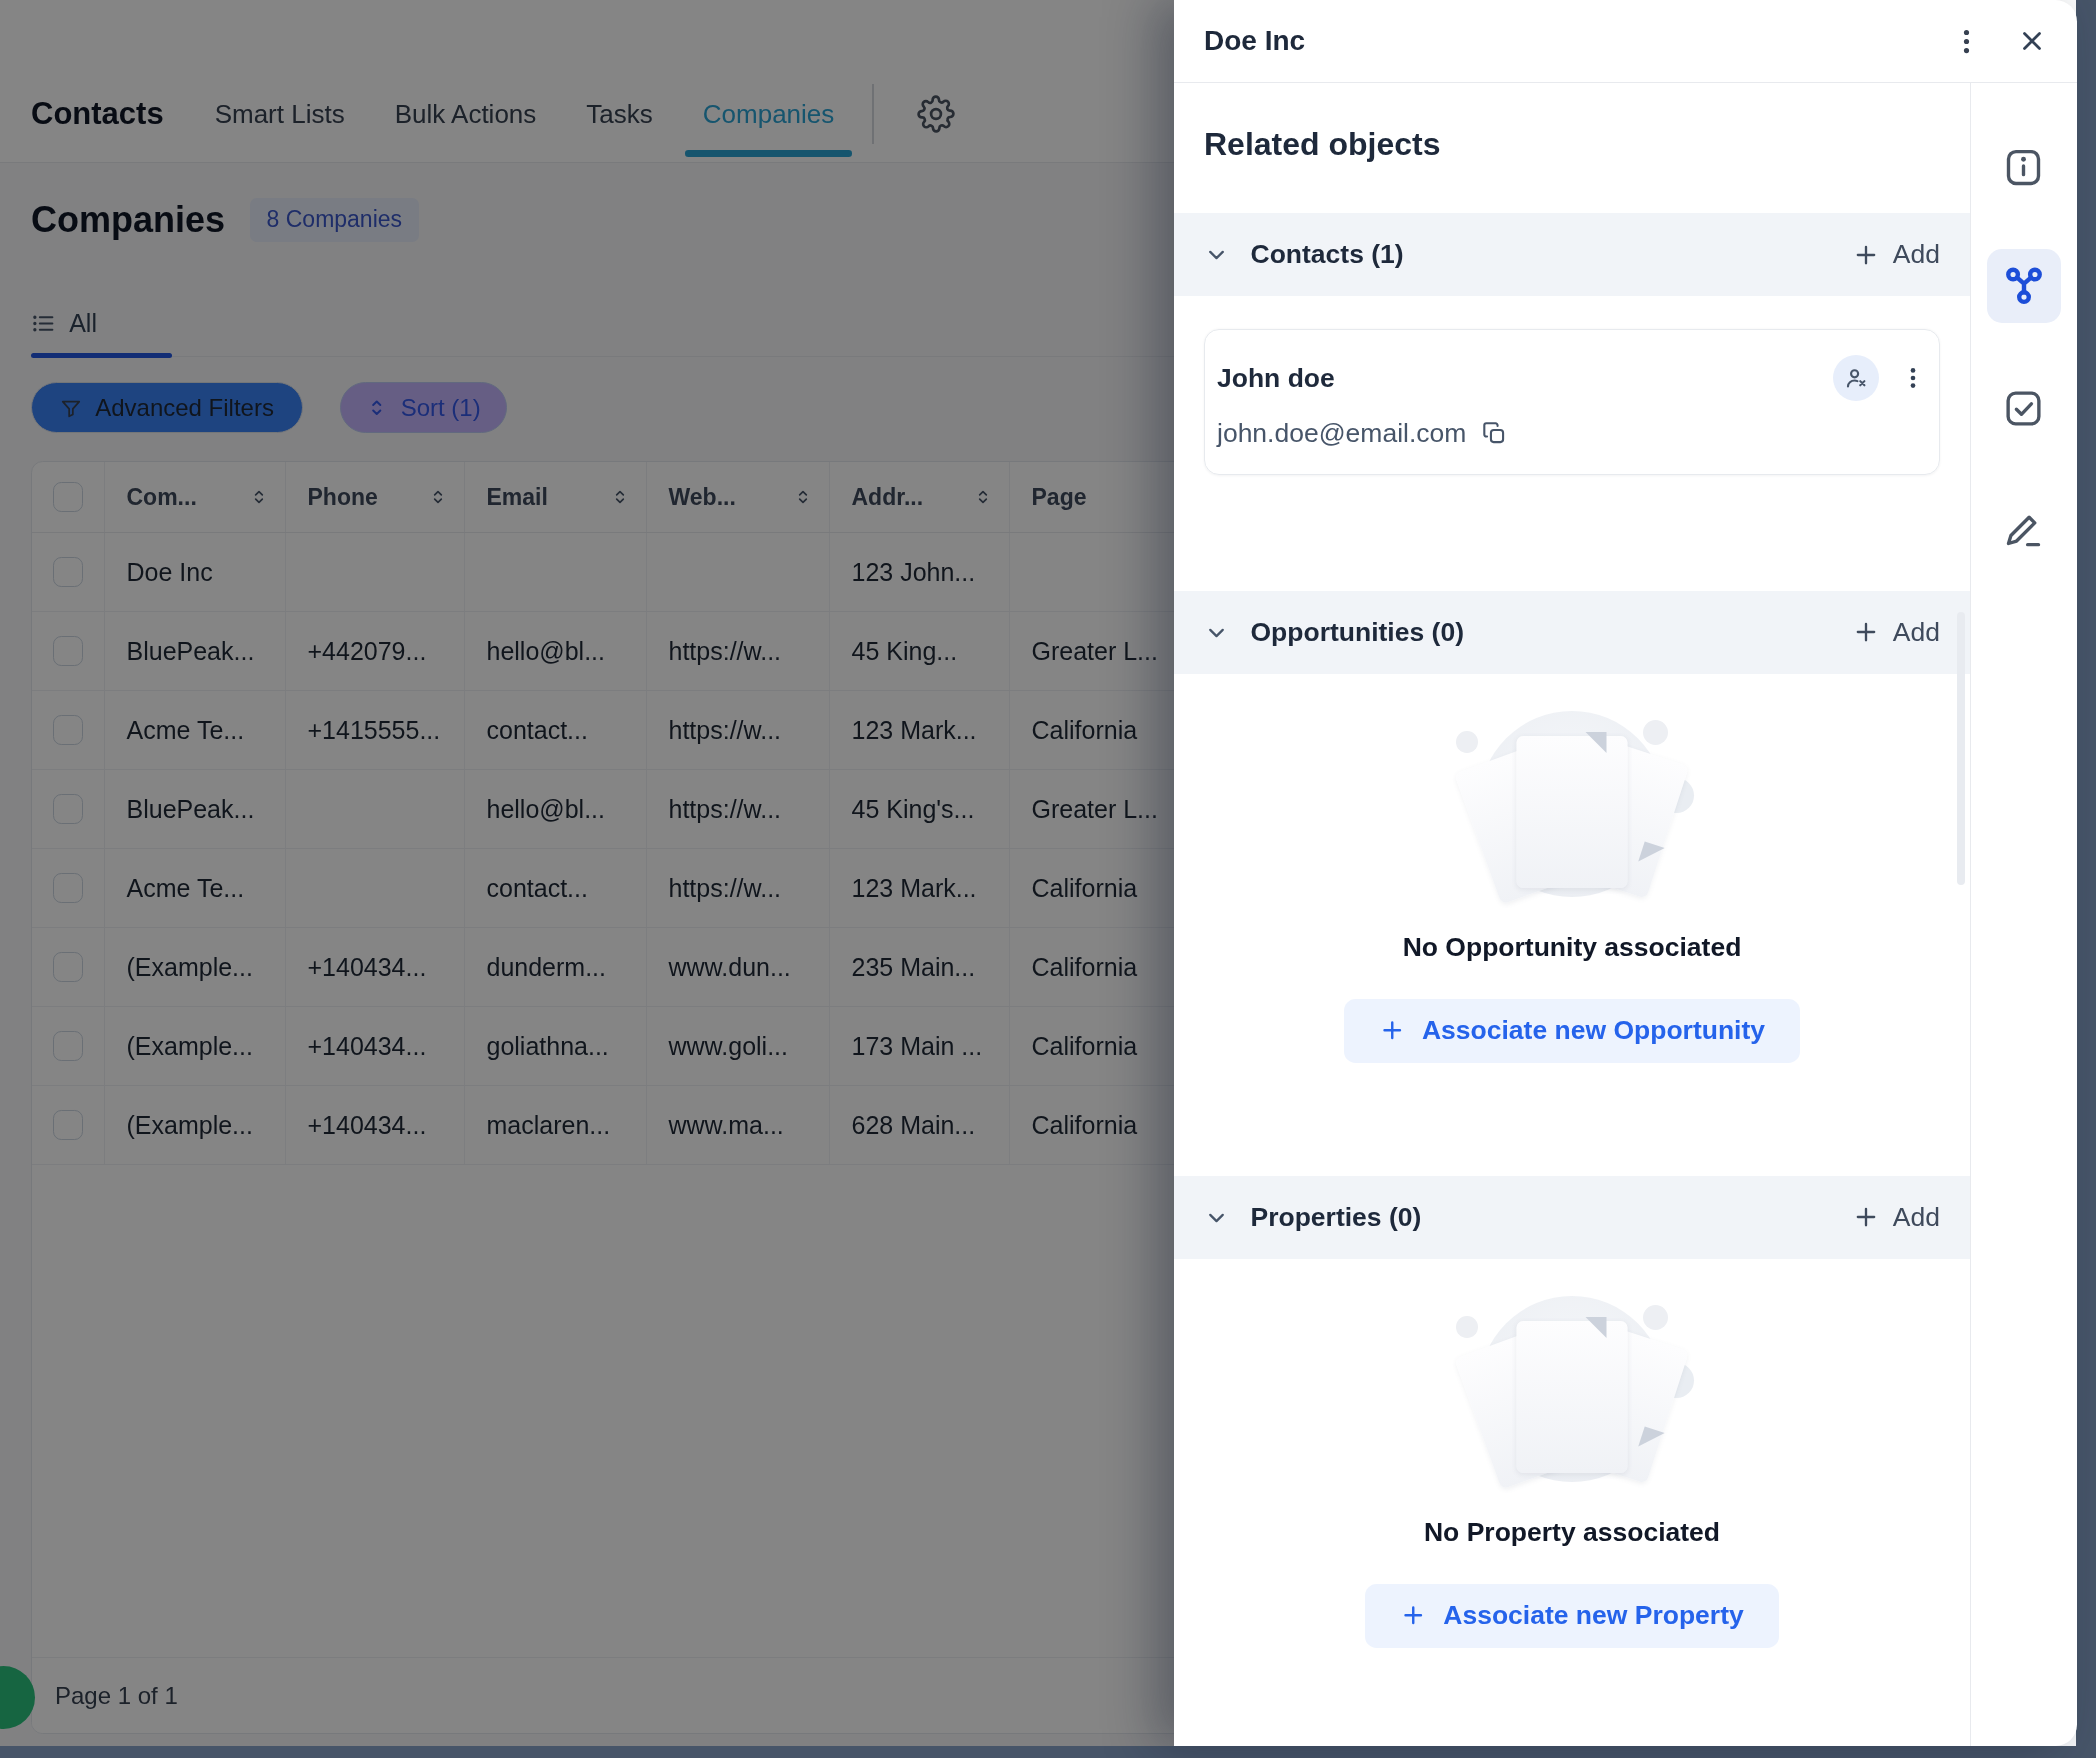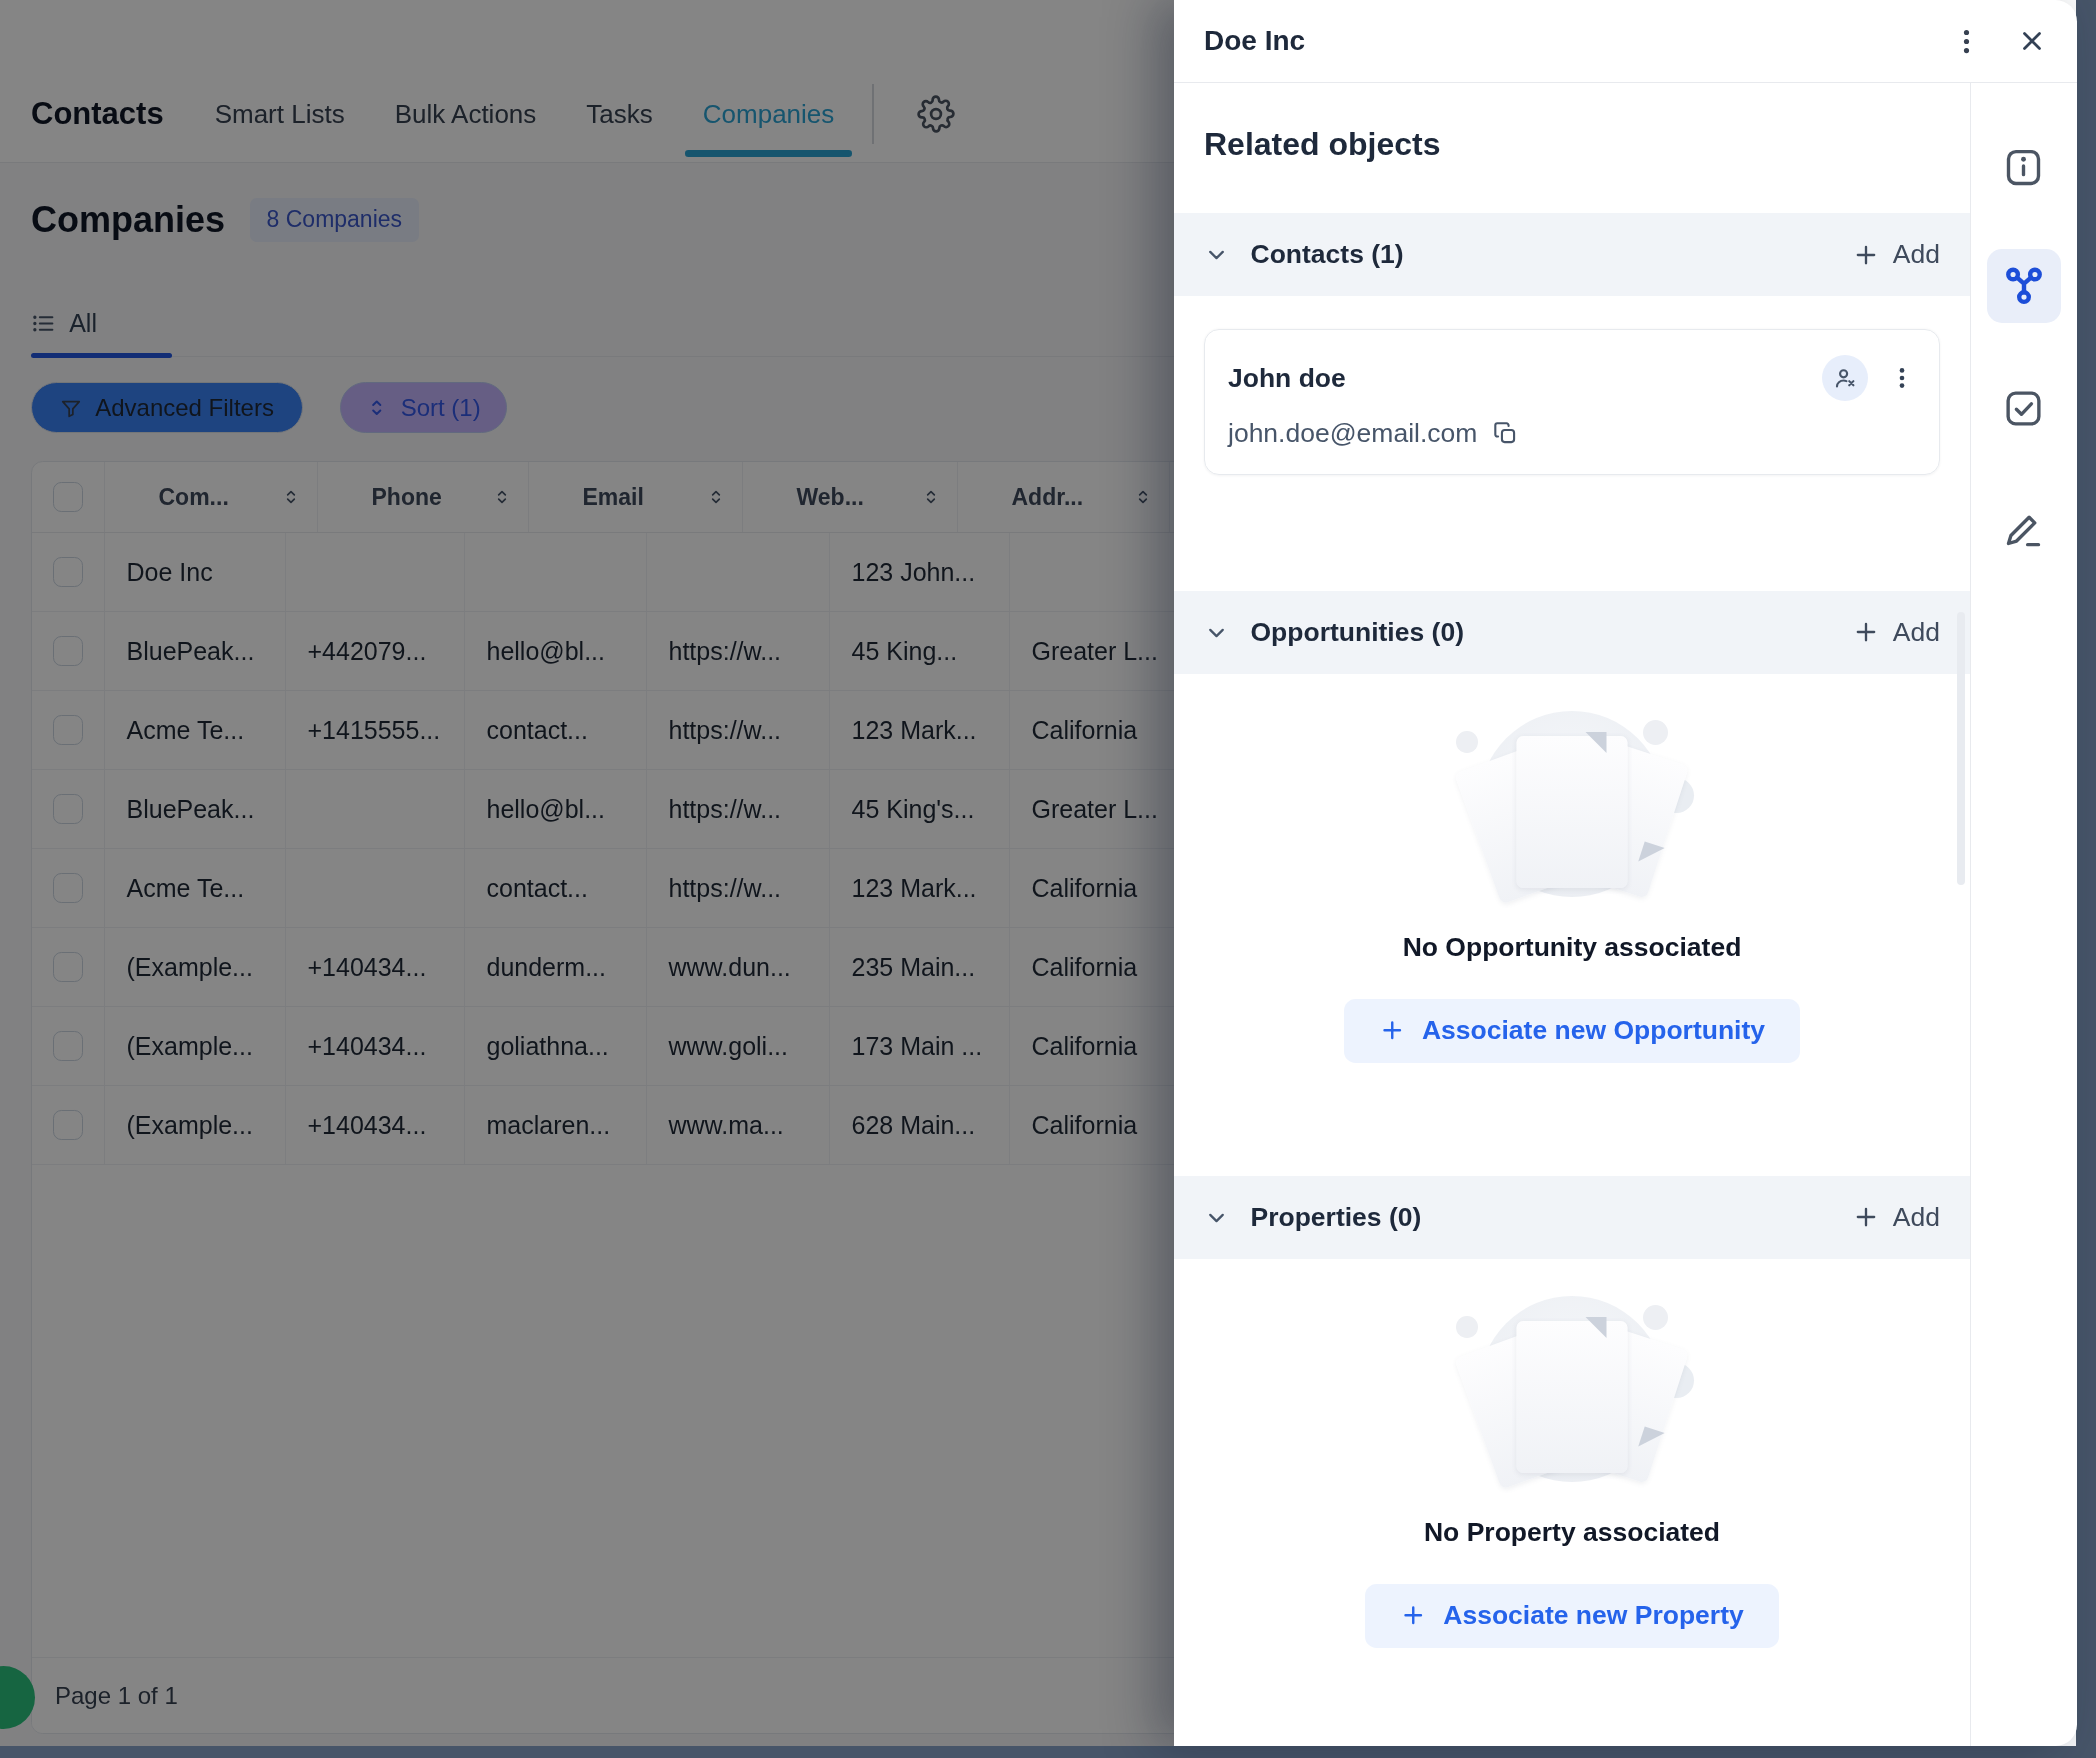--- a/index.html
+++ b/index.html
@@ -47,21 +47,21 @@
   .pill { display:inline-flex; align-items:center; gap:13.2px; height:51px; border-radius:826px; font-size:24px; cursor:pointer; }
   .btn-advanced { border:1.7px solid #dde2e9; background:#3b82f6; color:#1f2937; padding:0 28px; }
   .btn-advanced .picon { color:#374151; }
   .btn-sort { border:1.7px solid #bccaf3; background:#c4b5fd; color:#3558e8; padding:0 25px; font-weight:500; }
 
   .table-card {
     position:absolute; left:31px; top:461px; width:1202px; height:1273px;
     background:#fff; border:1.7px solid #e5e8ee; border-radius:11.6px; overflow:hidden;
   }
   .cols { display:grid; grid-template-columns:73px 181px 179px 182px 183px 180px minmax(0,1fr); }
-  .t-header { height:71px; border-bottom:1.7px solid #e8eaee;gap:32px; }
+  .t-header { height:71px; border-bottom:1.7px solid #e8eaee; }
   .th {
     display:flex; align-items:center; justify-content:space-between;
     padding:0 16.5px 0 21.5px; border-right:1.7px solid #eef0f4;
     font-size:23px; font-weight:700; color:#3f4a5c; white-space:nowrap; overflow:hidden; cursor:pointer;
   }
   .th .sort-ic { color:#475569; flex:0 0 auto; }
   .td-check { display:flex; align-items:center; justify-content:center; border-right:1.7px solid #eef0f4; }
   .checkbox { width:30px; height:30px; border:1.7px solid #cbd5e1; border-radius:8.3px; background:#fff; cursor:pointer; }
   .tr { height:79px; border-bottom:1.7px solid #eef0f4; cursor:pointer; }
   .td {
@@ -98,21 +98,21 @@
   .section-head {
     margin-top:50px; height:83px; background:#f1f4f8;
     display:flex; align-items:center; padding:0 30px;
   }
   .section-head + * { margin-top:0; }
   .chev { color:#475569; flex:0 0 auto; }
   .section-label { margin-left:21.5px; font-size:26.5px; font-weight:700; color:#1e293b; flex:1; }
   .add-btn { display:flex; align-items:center; gap:13.2px; font-size:26.5px; font-weight:500; color:#3f4a5c; cursor:pointer; }
 
   .card-wrap { padding:33px 30px 66px; }
-  .contact-card { border:1.7px solid #e7eaee; border-radius:15px; padding:25px 23px; box-shadow:0 0.8px 2.5px rgba(15,23,42,0.05); cursor:pointer; }
+  .contact-card { border:1.7px solid #e7eaee; border-radius:15px; padding:25px 12px; box-shadow:0 0.8px 2.5px rgba(15,23,42,0.05); cursor:pointer; }
   .card-row1 { display:flex; align-items:center; }
   .card-name { flex:1; font-size:26.5px; font-weight:700; color:#1e293b; }
   .person-x-wrap { width:46px; height:46px; border-radius:50%; background:#e7eefb; display:flex; align-items:center; justify-content:center; color:#475569; cursor:pointer; margin-right:20px; }
   .card-kebab { color:#334155; cursor:pointer; }
   .card-row2 { display:flex; align-items:center; gap:15px; margin-top:16.5px; }
   .card-email { font-size:26.5px; color:#475569; }
   .copy-ic { color:#475569; cursor:pointer; }
 
   .empty { padding:31px 0 63px; text-align:center; }
   .illus { position:relative; width:248px; height:194px; margin:0 auto; }

